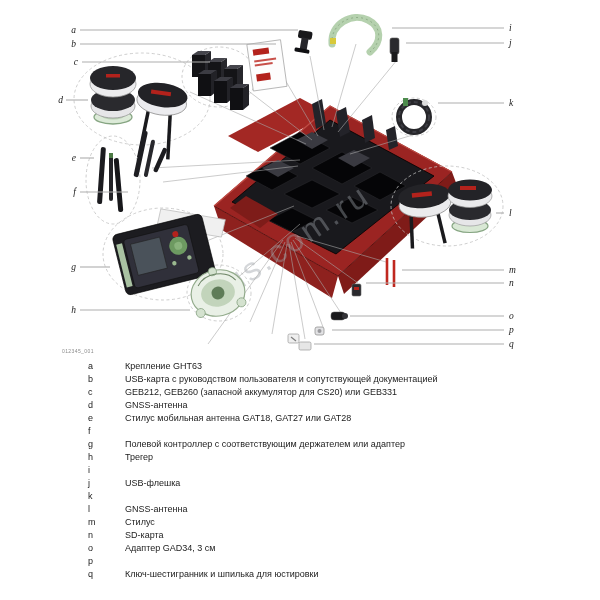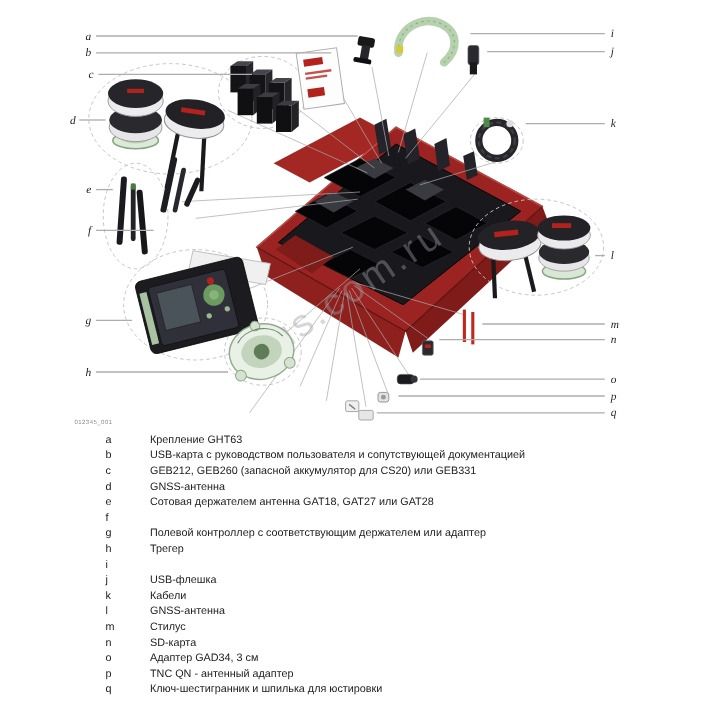--- a/index.html
+++ b/index.html
@@ -313,21 +313,21 @@
       <span class="legend-text">GEB212, GEB260 (запасной аккумулятор для CS20) или GEB331</span>
     </div>
 
     <div class="legend-row">
       <span class="legend-key">d</span>
       <span class="legend-text">GNSS-антенна</span>
     </div>
 
     <div class="legend-row">
       <span class="legend-key">e</span>
-      <span class="legend-text">Сотовая держателем антенна GAT18, GAT27 или GAT28</span>
+      <span class="legend-text">Стилус мобильная антенна GAT18, GAT27 или GAT28</span>
     </div>
 
     <div class="legend-row">
       <span class="legend-key">f</span>
     </div>
 
     <div class="legend-row">
       <span class="legend-key">g</span>
       <span class="legend-text">Полевой контроллер с соответствующим держателем или адаптер</span>
     </div>
@@ -341,21 +341,20 @@
       <span class="legend-key">i</span>
     </div>
 
     <div class="legend-row">
       <span class="legend-key">j</span>
       <span class="legend-text">USB-флешка</span>
     </div>
 
     <div class="legend-row">
       <span class="legend-key">k</span>
-      <span class="legend-text">Кабели</span>
     </div>
 
     <div class="legend-row">
       <span class="legend-key">l</span>
       <span class="legend-text">GNSS-антенна</span>
     </div>
 
     <div class="legend-row">
       <span class="legend-key">m</span>
       <span class="legend-text">Стилус</span>
@@ -366,21 +365,20 @@
       <span class="legend-text">SD-карта</span>
     </div>
 
     <div class="legend-row">
       <span class="legend-key">o</span>
       <span class="legend-text">Адаптер GAD34, 3 см</span>
     </div>
 
     <div class="legend-row">
       <span class="legend-key">p</span>
-      <span class="legend-text">TNC QN - антенный адаптер</span>
     </div>
 
     <div class="legend-row">
       <span class="legend-key">q</span>
       <span class="legend-text">Ключ-шестигранник и шпилька для юстировки</span>
     </div>
   </div>
 
 </div>
 

